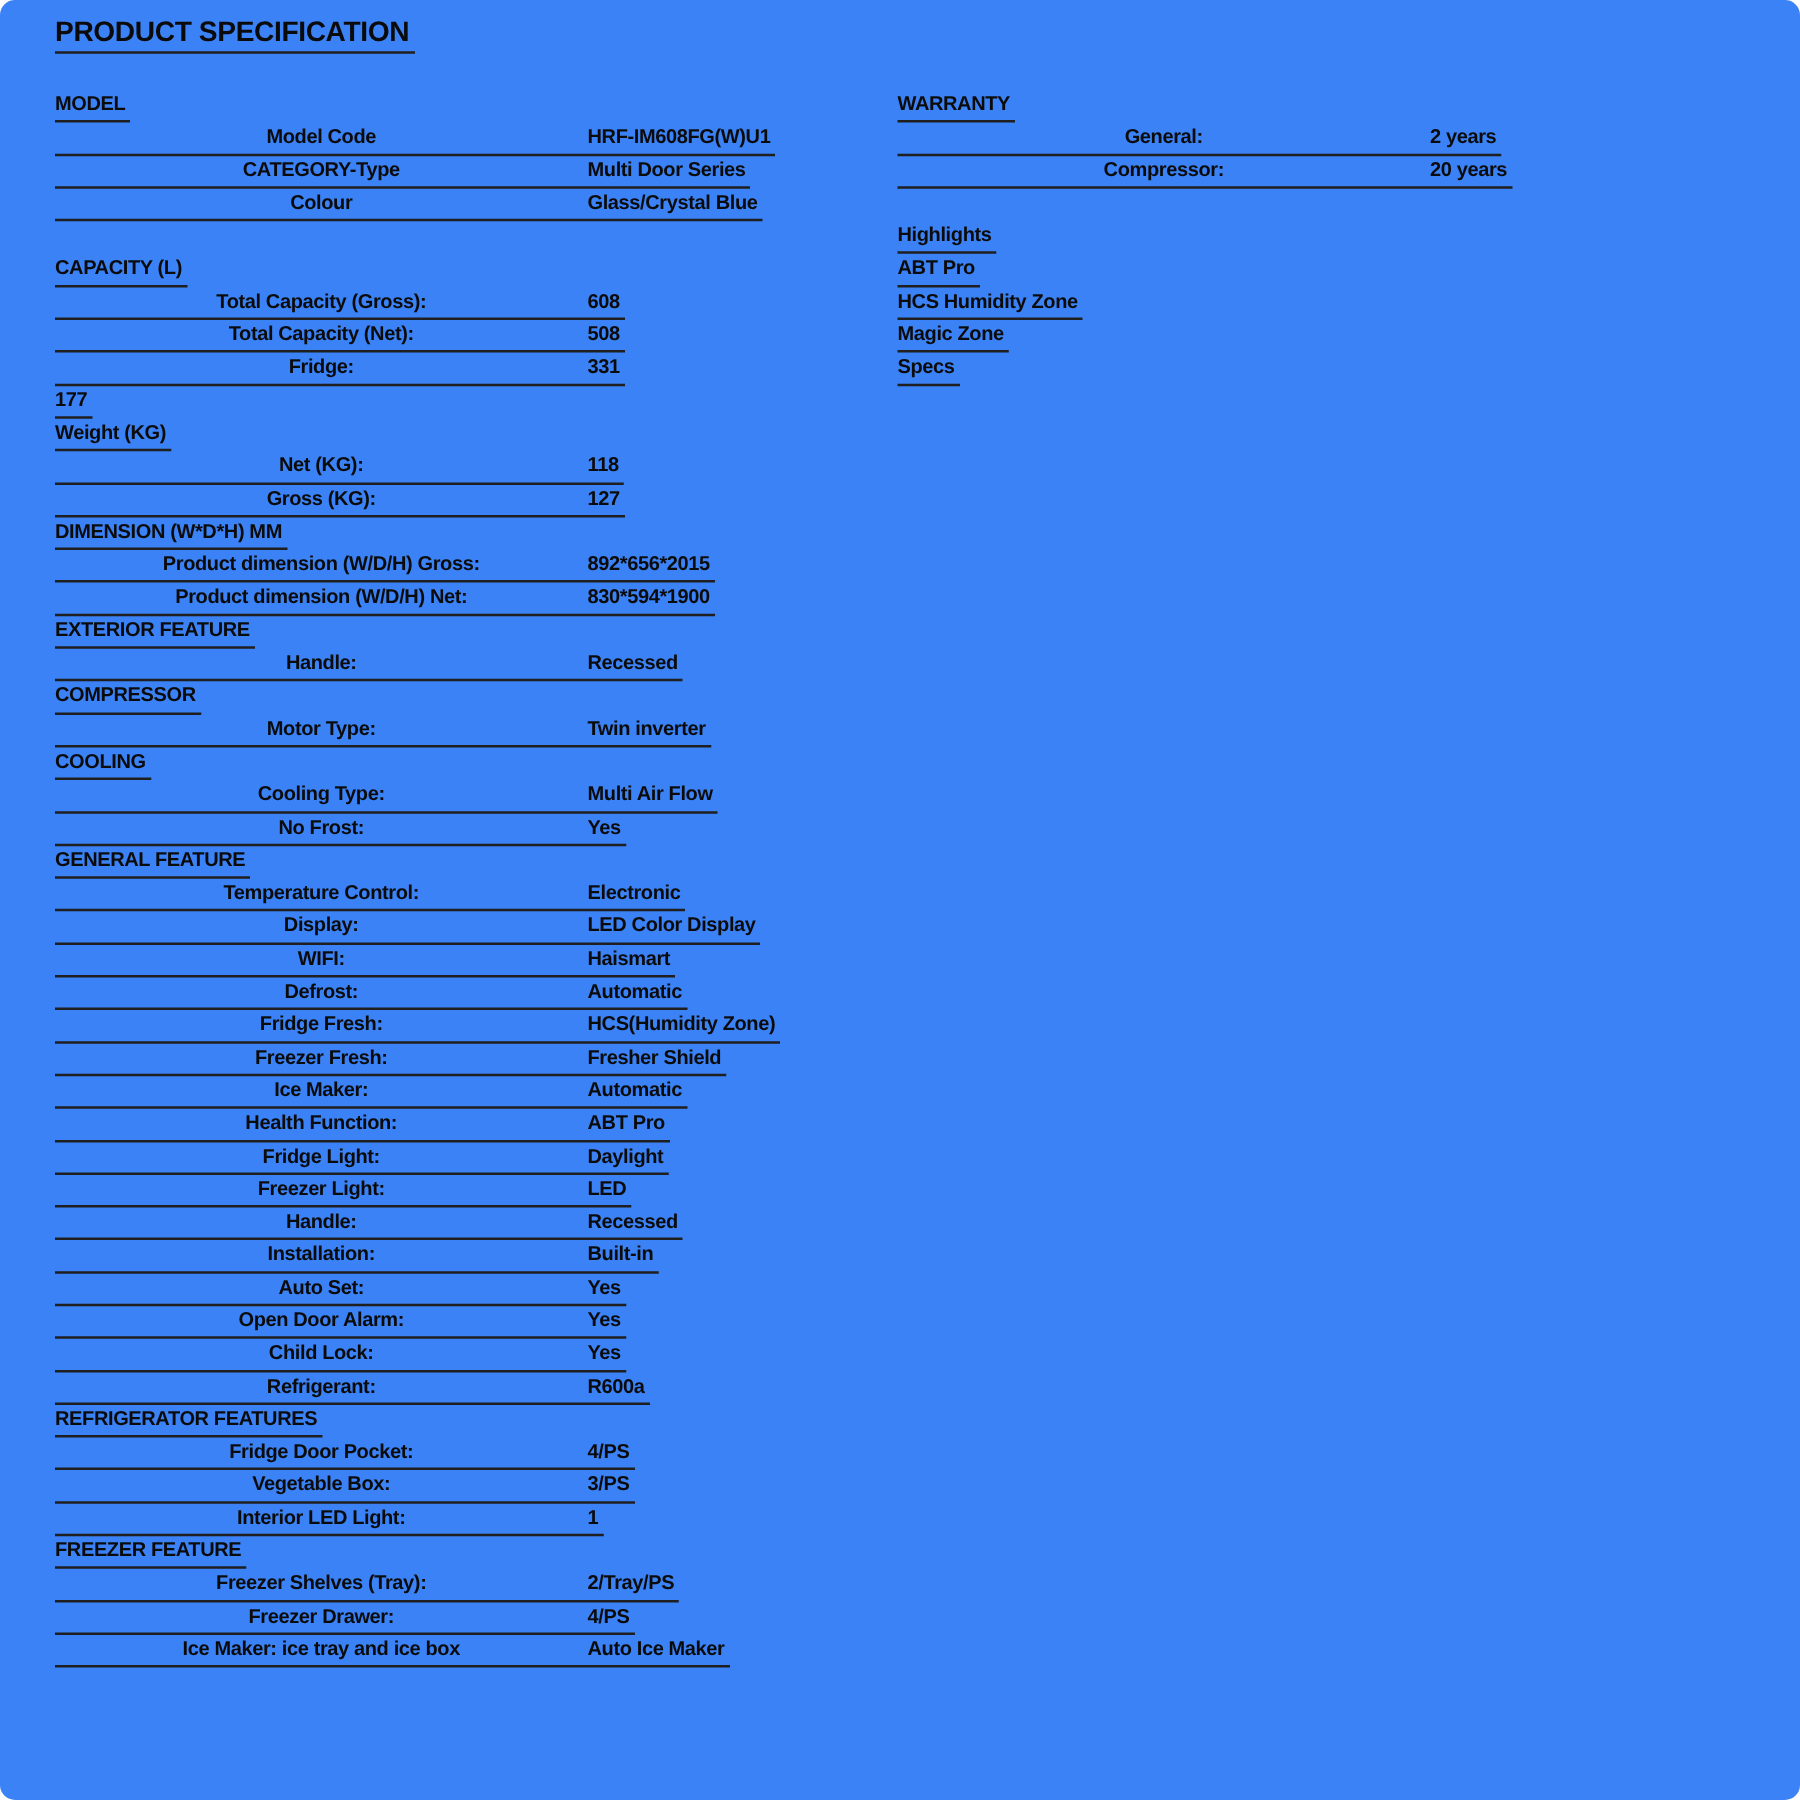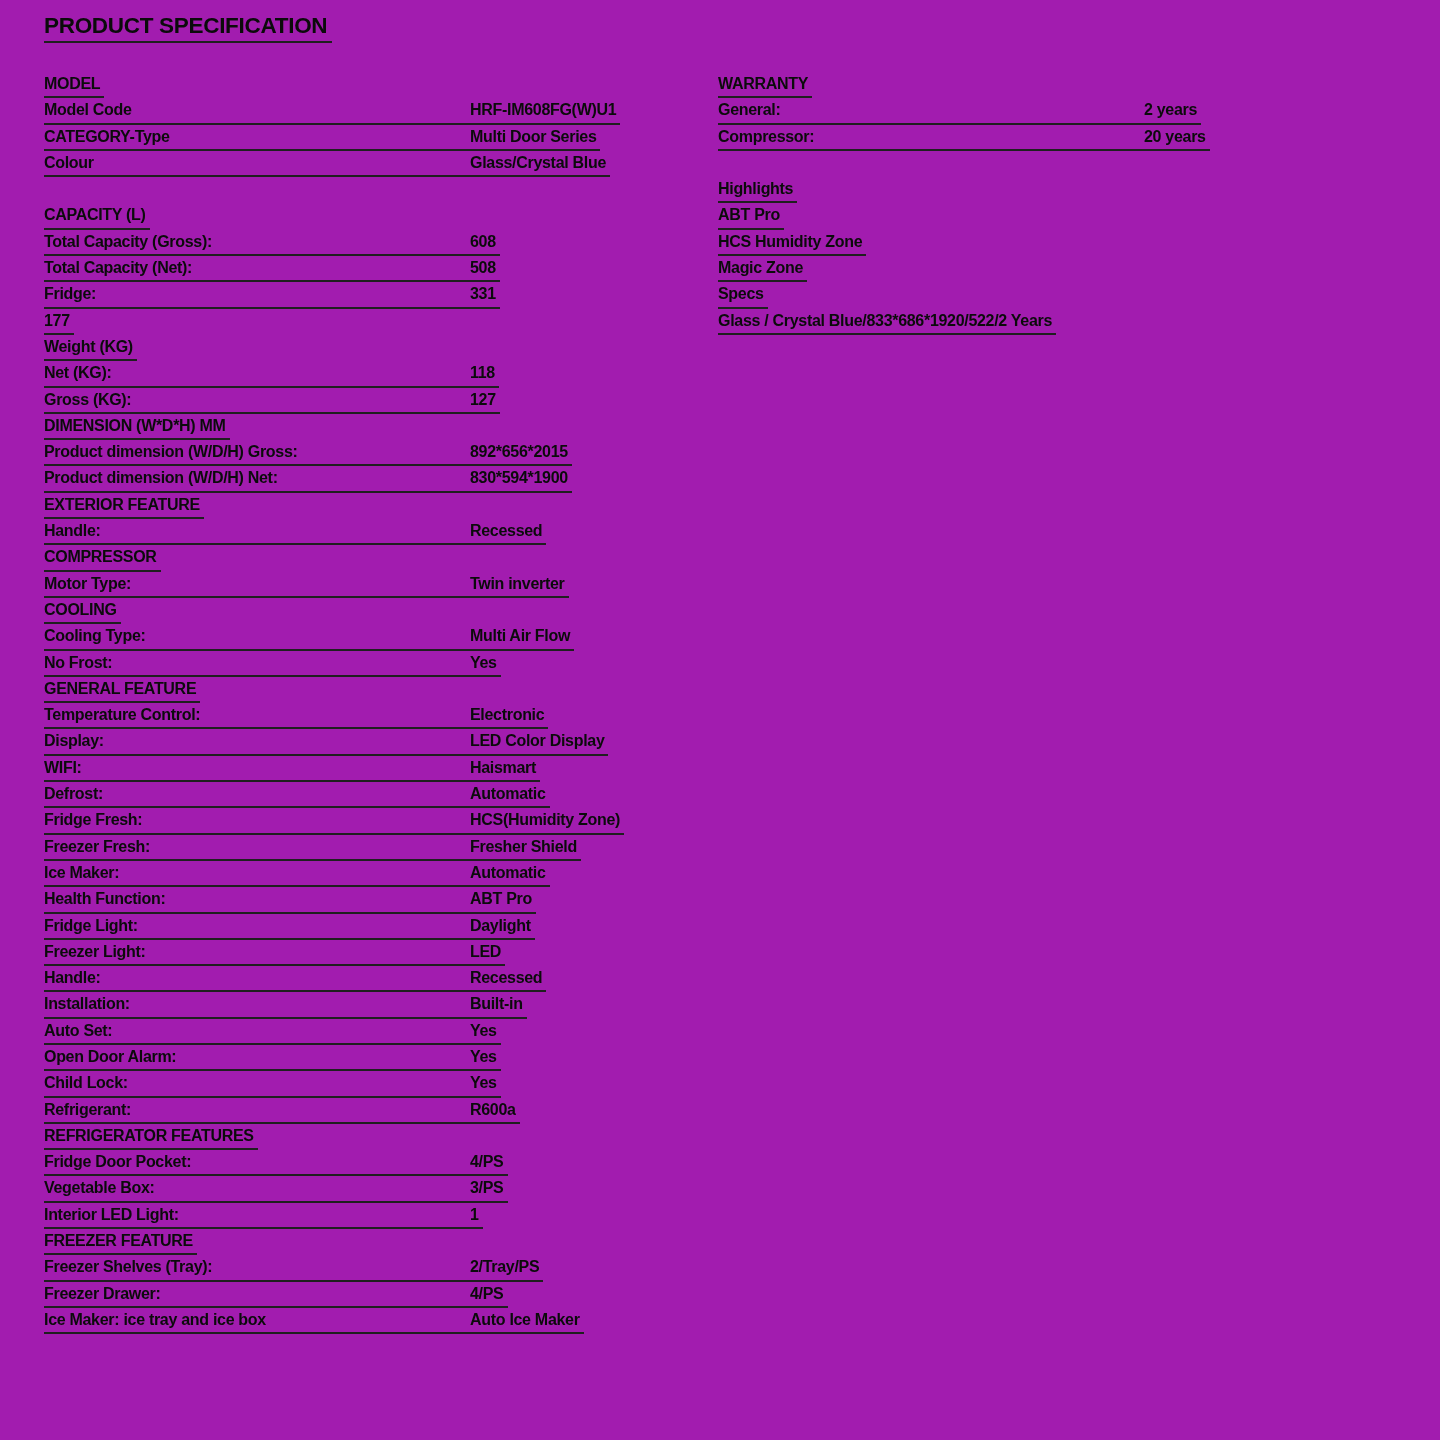--- a/index.html
+++ b/index.html
@@ -17,28 +17,28 @@
   .col{position:absolute;top:72px;}
   #left-col{left:44px;}
   #right-col{left:718px;}
   .line{
     height:26.3px;box-sizing:border-box;
     font-size:16px;line-height:23px;letter-spacing:-0.3px;
     white-space:nowrap;
   }
   .line.u{border-bottom:2px solid #1f1f1f;width:fit-content;padding-right:4px;}
   .row{display:flex;}
-  .row .label{flex:0 0 426px;}
+  .row .label{flex:0 0 426px;text-align:center;}
   .row .value{flex:0 0 auto;}
   .blank{border:none;}
 </style>
 </head>
 <body>
 
-<div class="page" style="color: rgb(11, 11, 11); background: #a21caf;">
+<div class="page" style="color: rgb(11, 11, 11); background: #3b82f6; border-radius: 12px;">
   <div class="title">PRODUCT SPECIFICATION</div>
   <div class="col" id="left-col">
       <div class="line u hdr">MODEL</div>
       <div class="line u row">
         <span class="label">Model Code</span>
         <span class="value">HRF-IM608FG(W)U1</span>
       </div>
       <div class="line u row">
         <span class="label">CATEGORY-Type</span>
         <span class="value">Multi Door Series</span>
@@ -202,15 +202,14 @@
       <div class="line u row">
         <span class="label">Compressor:</span>
         <span class="value">20 years</span>
       </div>
       <div class="line blank"></div>
       <div class="line u hdr">Highlights</div>
       <div class="line u hdr">ABT Pro</div>
       <div class="line u hdr">HCS Humidity Zone</div>
       <div class="line u hdr">Magic Zone</div>
       <div class="line u hdr">Specs</div>
-      <div class="line u hdr">Glass / Crystal Blue/833*686*1920/522/2 Years</div>
     </div>
 </div>
 
 </body></html>

